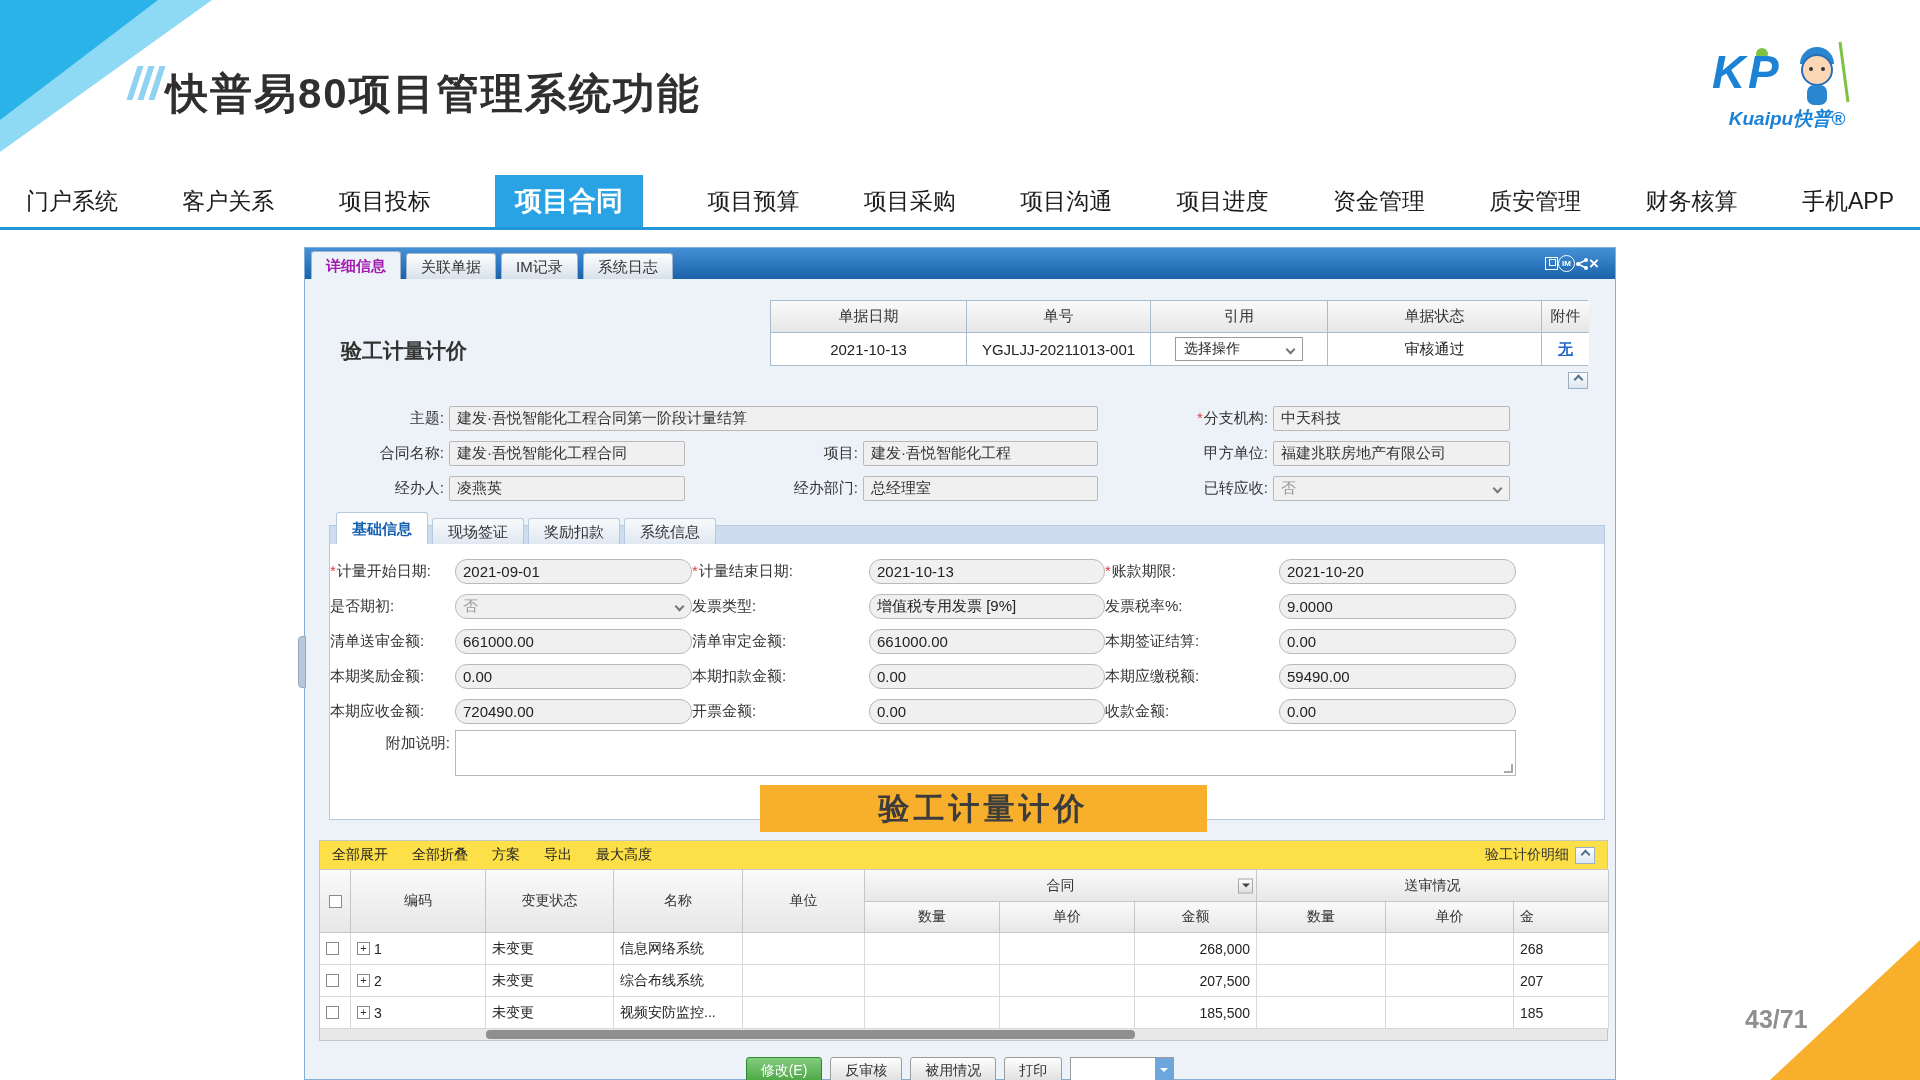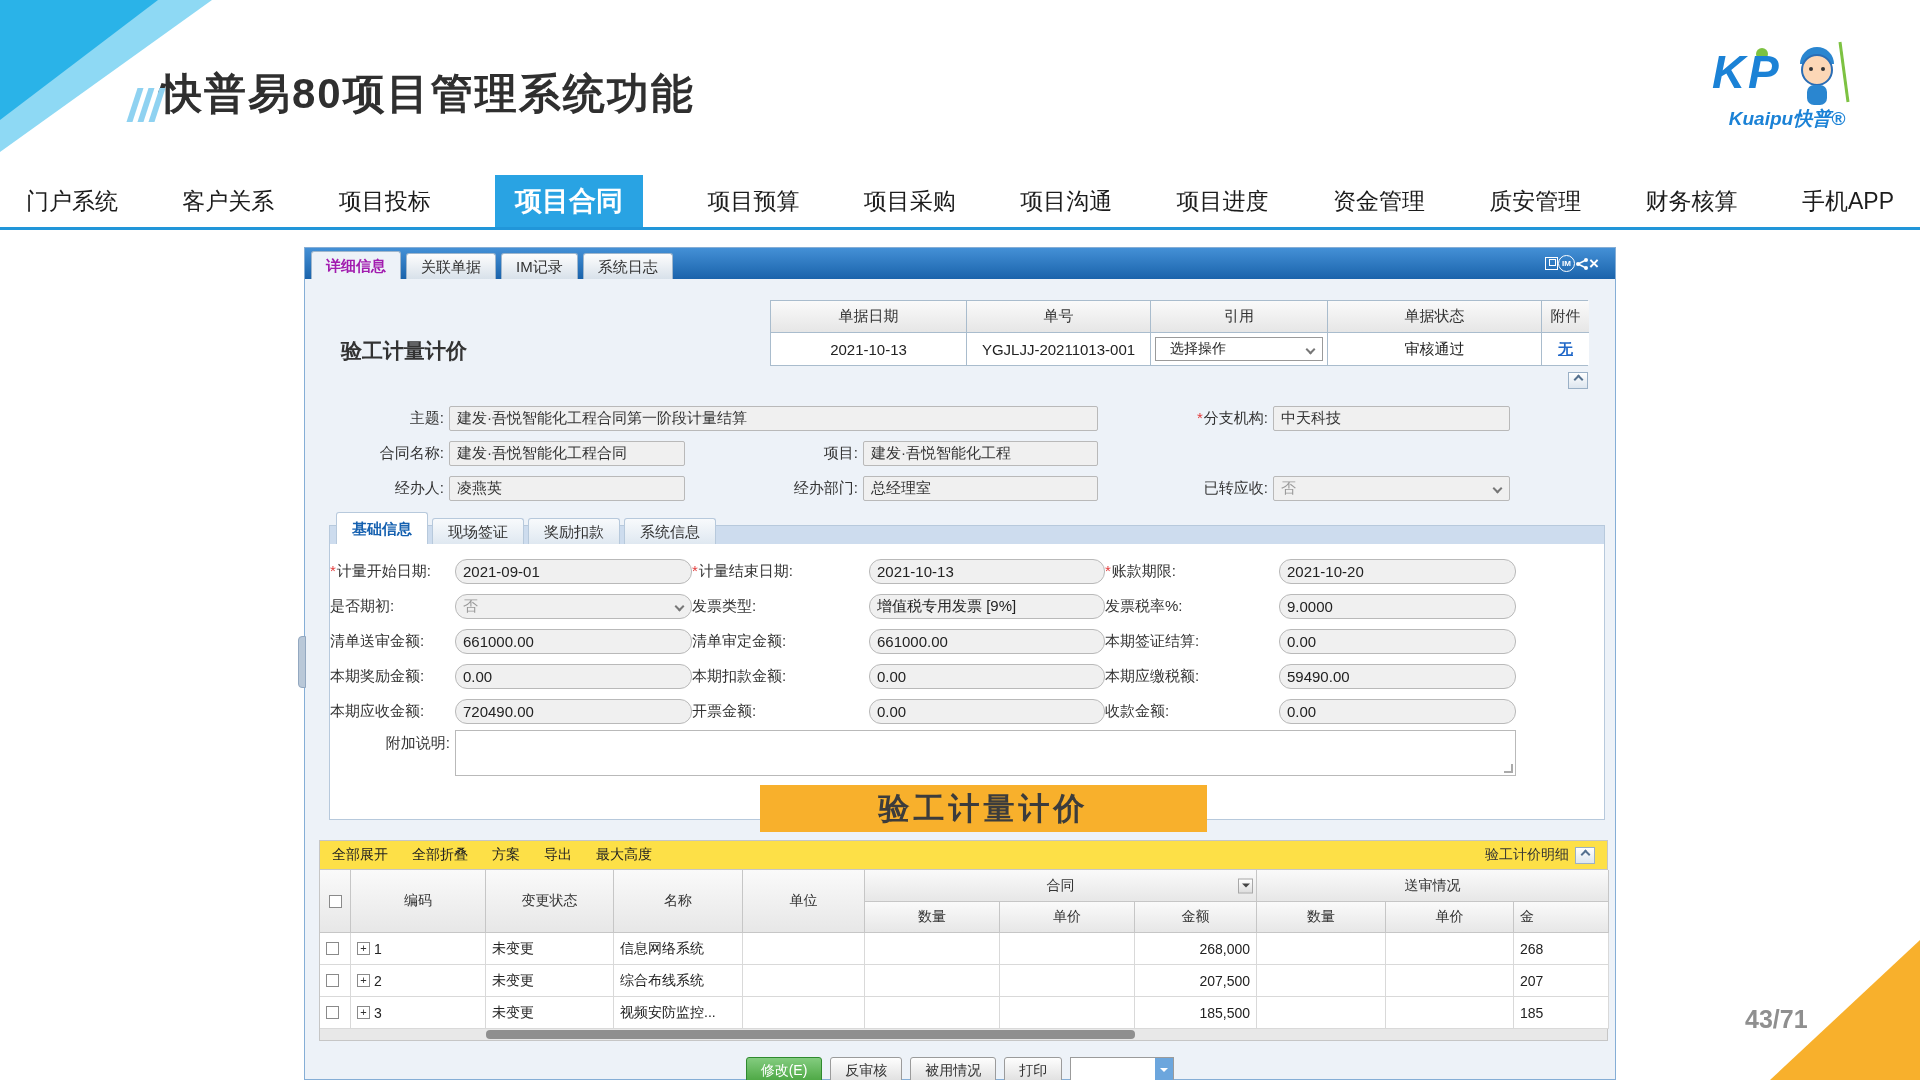--- a/index.html
+++ b/index.html
@@ -6,21 +6,21 @@
   html,body{width:1920px;height:1080px}
   body{font-family:"Liberation Sans","DejaVu Sans",sans-serif;background:#fff;overflow:hidden;position:relative;color:#222}
   .slide{position:absolute;inset:0;background:#fff;overflow:hidden}
 
   
   .tri-tl-light{position:absolute;left:0;top:0;width:212px;height:152px;background:#8ed9f4;clip-path:polygon(0 0,100% 0,0 100%)}
   .tri-tl-dark{position:absolute;left:0;top:0;width:158px;height:120px;background:var(--cyan_decor,#2ab3e8);clip-path:polygon(0 0,100% 0,0 100%)}
   .tri-br{position:absolute;right:0;bottom:0;width:150px;height:140px;background:var(--accent_yellow,#f8b02c);clip-path:polygon(100% 0,100% 100%,0 100%)}
 
   
-  .header{position:absolute;top:66px;left:132px;display:flex;align-items:flex-end;gap:0}
+  .header{position:absolute;top:66px;left:132px;display:flex;align-items:flex-start;gap:6px}
   .ticks{display:flex;gap:5px}
   .ticks i{display:block;width:6px;height:34px;background:#8fd2f1;transform:skewX(-18deg)}
   .slide-title{font-size:42px;font-weight:bold;color:#2f2f2f;letter-spacing:2px}
 
   .logo{position:absolute;top:40px;right:38px;width:190px;text-align:center}
   .logo-text{color:#1b82d6;font-weight:bold;font-size:19px;font-style:italic;margin-top:-4px}
 
   
   .nav{position:absolute;top:175px;left:0;right:0;height:52px;display:flex;align-items:center;justify-content:space-between;padding:0 26px}
   .nav-item{font-size:23px;color:#1c1c1c;cursor:pointer;white-space:nowrap}
@@ -41,21 +41,21 @@
   .ic-close{font-size:17px;font-weight:bold;line-height:1;cursor:pointer}
 
   .win-body{position:absolute;left:0;top:31px;right:0;bottom:0}
   .form-title{position:absolute;left:36px;top:58px;font-size:21px;font-weight:bold;color:#333}
 
   
   .doc{position:absolute;left:465px;top:21px;width:818px;display:grid;grid-template-columns:196px 184px 177px 214px 47px;grid-template-rows:32px 32px;border:1px solid #a9bccd;background:#fff;font-size:15px}
   .dh{background:linear-gradient(180deg,#fafafa,#e6e6e6);border-right:1px solid #a9bccd;border-bottom:1px solid #a9bccd;display:flex;align-items:center;justify-content:center;color:#333}
   .dv{display:flex;align-items:center;justify-content:center;border-right:1px solid #a9bccd;color:#222;background:#fff}
   .dh:nth-child(5),.dv:last-child{border-right:none}
-  .mini-select{width:168px;height:24px;background:#fff;border:1px solid #9a9a9a;display:flex;align-items:center;padding:0 14px;font-size:14px;position:relative;cursor:pointer}
+  .mini-select{width:128px;height:24px;background:#fff;border:1px solid #9a9a9a;display:flex;align-items:center;padding:0 8px;font-size:14px;position:relative;cursor:pointer}
   .attach-link{color:var(--link_blue,#2168c8);text-decoration:underline;font-weight:bold;cursor:pointer}
 
   .chev-down{position:absolute;right:8px;top:8px;width:7px;height:7px;border-right:2px solid #777;border-bottom:2px solid #777;transform:rotate(45deg)}
   .chev-up{width:7px;height:7px;border-left:2px solid #55718f;border-top:2px solid #55718f;transform:rotate(45deg);margin-top:3px}
   .chip{width:20px;height:17px;border:1px solid #9ab0c6;background:linear-gradient(#fff,#dde6ef);display:flex;align-items:flex-start;justify-content:center;cursor:pointer}
   .chip1{position:absolute;left:1263px;top:93px}
 
   
   .hfield{position:absolute;height:29px;display:flex;align-items:center;font-size:15px;color:#333}
   .hlabel{width:146px;text-align:right;padding-right:5px;white-space:nowrap}
@@ -228,20 +228,26 @@
         <div class="hinput" style="width:236px">
             <span>建发·吾悦智能化工程合同</span>
           </div>
       </div>
       <div class="hfield" style="left:412px;top:160px">
         <span class="hlabel">项目:</span>
         <div class="hinput" style="width:235px">
             <span>建发·吾悦智能化工程</span>
           </div>
       </div>
+      <div class="hfield" style="left:822px;top:160px">
+        <span class="hlabel">甲方单位:</span>
+        <div class="hinput" style="width:237px">
+            <span>福建兆联房地产有限公司</span>
+          </div>
+      </div>
       <div class="hfield" style="left:-2px;top:195px">
         <span class="hlabel">经办人:</span>
         <div class="hinput" style="width:236px">
             <span>凌燕英</span>
           </div>
       </div>
       <div class="hfield" style="left:412px;top:195px">
         <span class="hlabel">经办部门:</span>
         <div class="hinput" style="width:235px">
             <span>总经理室</span>

